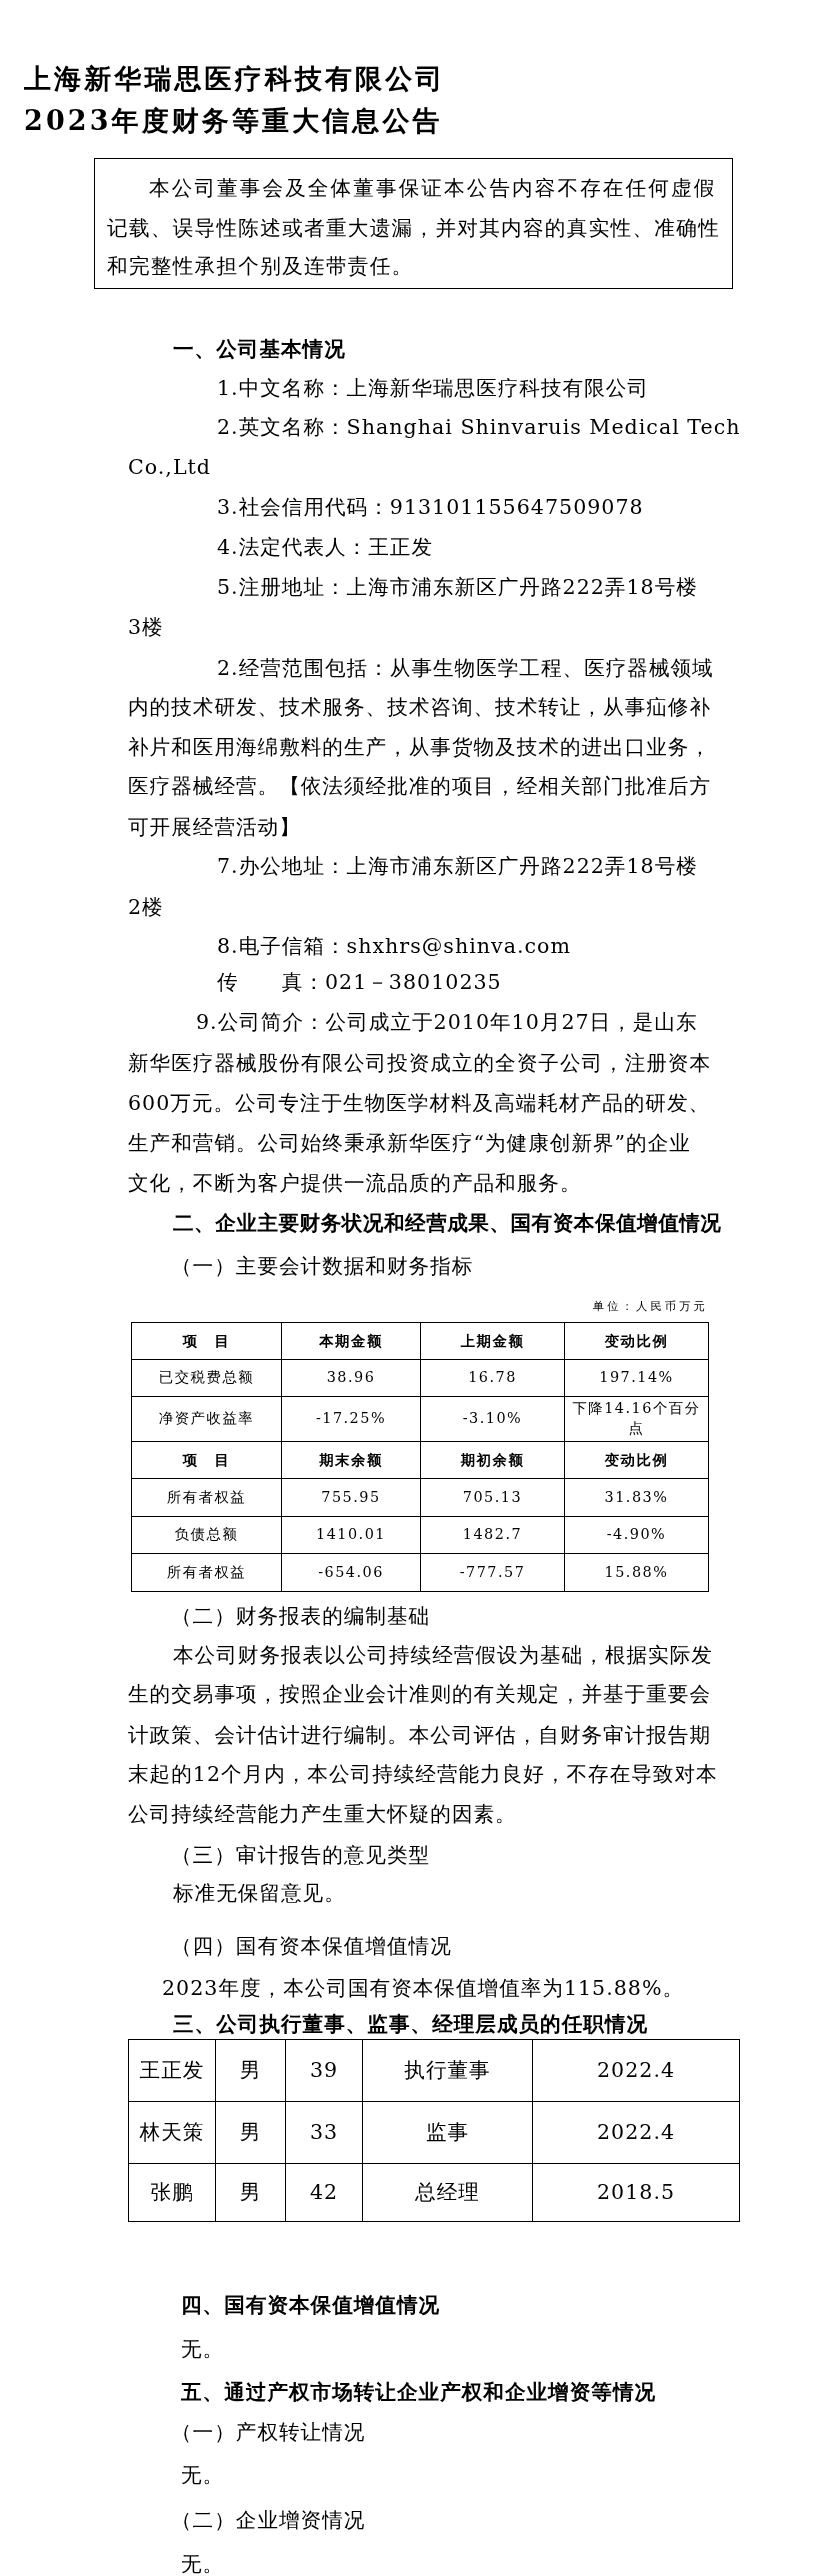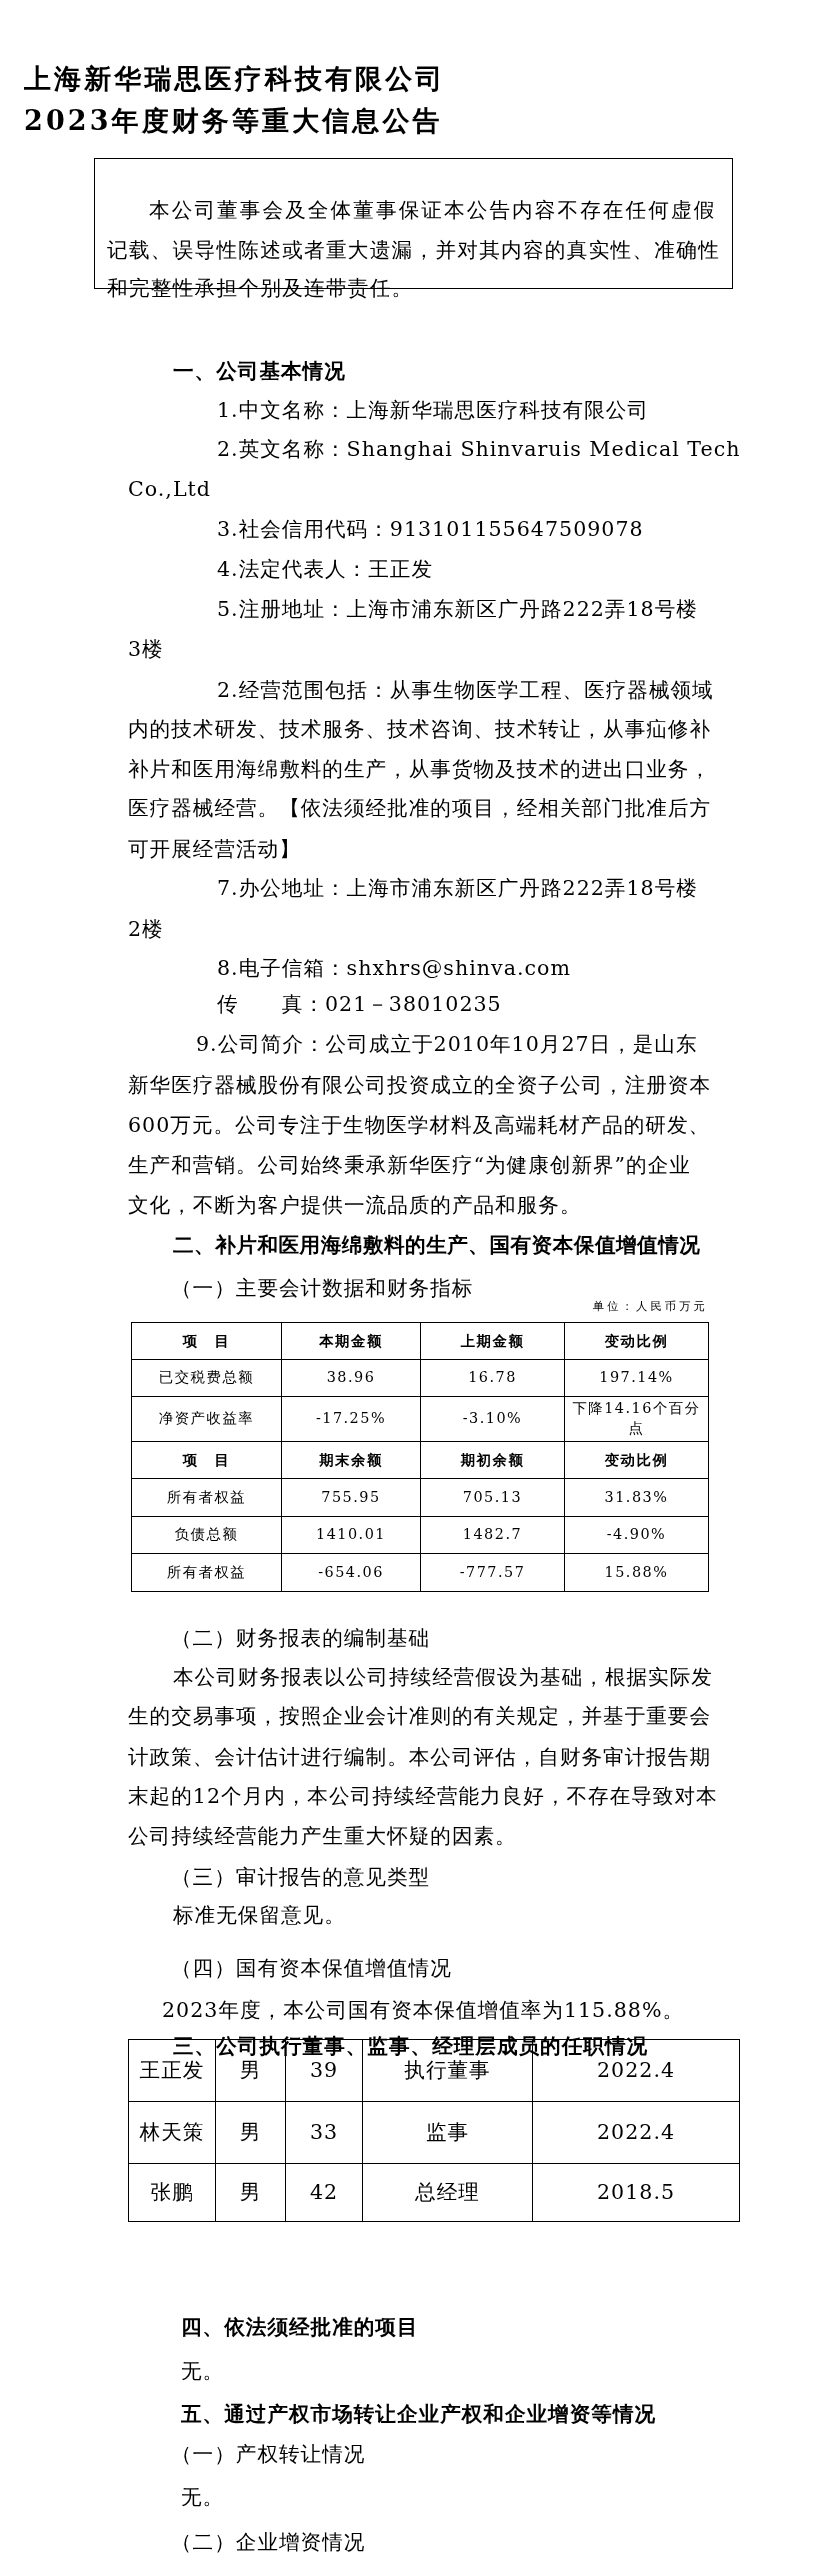--- a/index.html
+++ b/index.html
@@ -1,17 +1,17 @@
 <!DOCTYPE html>
 <html style="font-size:8.2px"><head>
 <meta charset="utf-8">
 <style>
   html, body { margin:0; padding:0; background:#ffffff; }
   body { width:818px; height:3752px; position:relative; overflow:hidden; color:#000; }
-  .ln { position:absolute; white-space:nowrap; font-family:"DejaVu Serif", serif; font-size:20.6px; line-height:26px; letter-spacing:1px;margin-top:22px; }
+  .ln { position:absolute; white-space:nowrap; font-family:"DejaVu Serif", serif; font-size:20.6px; line-height:26px; letter-spacing:1px; }
   .h { font-family:"DejaVu Sans", sans-serif; font-weight:bold; }
   .title { position:absolute; left:24px; width:793px; font-family:"DejaVu Serif", serif; font-weight:bold; font-size:27px; line-height:32px; letter-spacing:3.1px; white-space:nowrap; }
   .box { position:absolute; left:94px; top:158px; width:637px; height:129px; border:1px solid #000; }
   .unit { position:absolute; right:110px; top:1299px; font-family:"DejaVu Serif", serif; font-size:11.3px; line-height:15.5px; letter-spacing:3.1px; white-space:nowrap; }
   table { position:absolute; border-collapse:collapse; table-layout:fixed; }
   td { border:0.8px solid #000; text-align:center; vertical-align:middle; padding:0 2.1px; font-family:"DejaVu Serif", serif; }
   .t1 { left:131px; top:1322px; width:578px; }
   .t1 td { font-size:14.4px; letter-spacing:1.5px; line-height:19.6px; }
   .t1 .hd td { font-weight:bold; }
   .t2 { left:128px; top:2039px; width:611px; }
@@ -45,21 +45,21 @@
 <div class="ln" style="top:853px;left:217px">7.办公地址：上海市浦东新区广丹路222弄18号楼</div>
 <div class="ln" style="top:894px;left:128px">2楼</div>
 <div class="ln" style="top:933px;left:217px">8.电子信箱：shxhrs@shinva.com</div>
 <div class="ln" style="top:969px;left:217px">传　　真：021－38010235</div>
 <div class="ln" style="top:1009px;left:196px">9.公司简介：公司成立于2010年10月27日，是山东</div>
 <div class="ln" style="top:1050px;left:128px">新华医疗器械股份有限公司投资成立的全资子公司，注册资本</div>
 <div class="ln" style="top:1090px;left:128px">600万元。公司专注于生物医学材料及高端耗材产品的研发、</div>
 <div class="ln" style="top:1130px;left:128px">生产和营销。公司始终秉承新华医疗“为健康创新界”的企业</div>
 <div class="ln" style="top:1170px;left:128px">文化，不断为客户提供一流品质的产品和服务。</div>
 
-<div class="ln h" style="top:1210px;left:173px;letter-spacing:0.5px">二、补片和医用海绵敷料的生产、国有资本保值增值情况</div>
+<div class="ln h" style="top:1210px;left:173px;letter-spacing:0.5px">二、企业主要财务状况和经营成果、国有资本保值增值情况</div>
 <div class="ln" style="top:1253px;left:171px">（一）主要会计数据和财务指标</div>
 <div class="unit">单位：人民币万元</div>
 
 <table class="t1">
   <colgroup>
       <col style="width:150px">
       <col style="width:139px">
       <col style="width:144px">
       <col style="width:144px">
     </colgroup>
@@ -149,21 +149,21 @@
   <tr style="height:58px">
     <td>张鹏</td>
     <td>男</td>
     <td>42</td>
     <td>总经理</td>
     <td>2018.5</td>
   </tr>
 </tbody>
   </table>
 
-<div class="ln h" style="top:2292px;left:181px">四、依法须经批准的项目</div>
+<div class="ln h" style="top:2292px;left:181px">四、国有资本保值增值情况</div>
 <div class="ln" style="top:2336px;left:181px">无。</div>
 
 <div class="ln h" style="top:2379px;left:181px">五、通过产权市场转让企业产权和企业增资等情况</div>
 <div class="ln" style="top:2419px;left:171px">（一）产权转让情况</div>
 <div class="ln" style="top:2462px;left:181px">无。</div>
 <div class="ln" style="top:2507px;left:171px">（二）企业增资情况</div>
 <div class="ln" style="top:2551px;left:181px">无。</div>
 
 
 </body></html>

